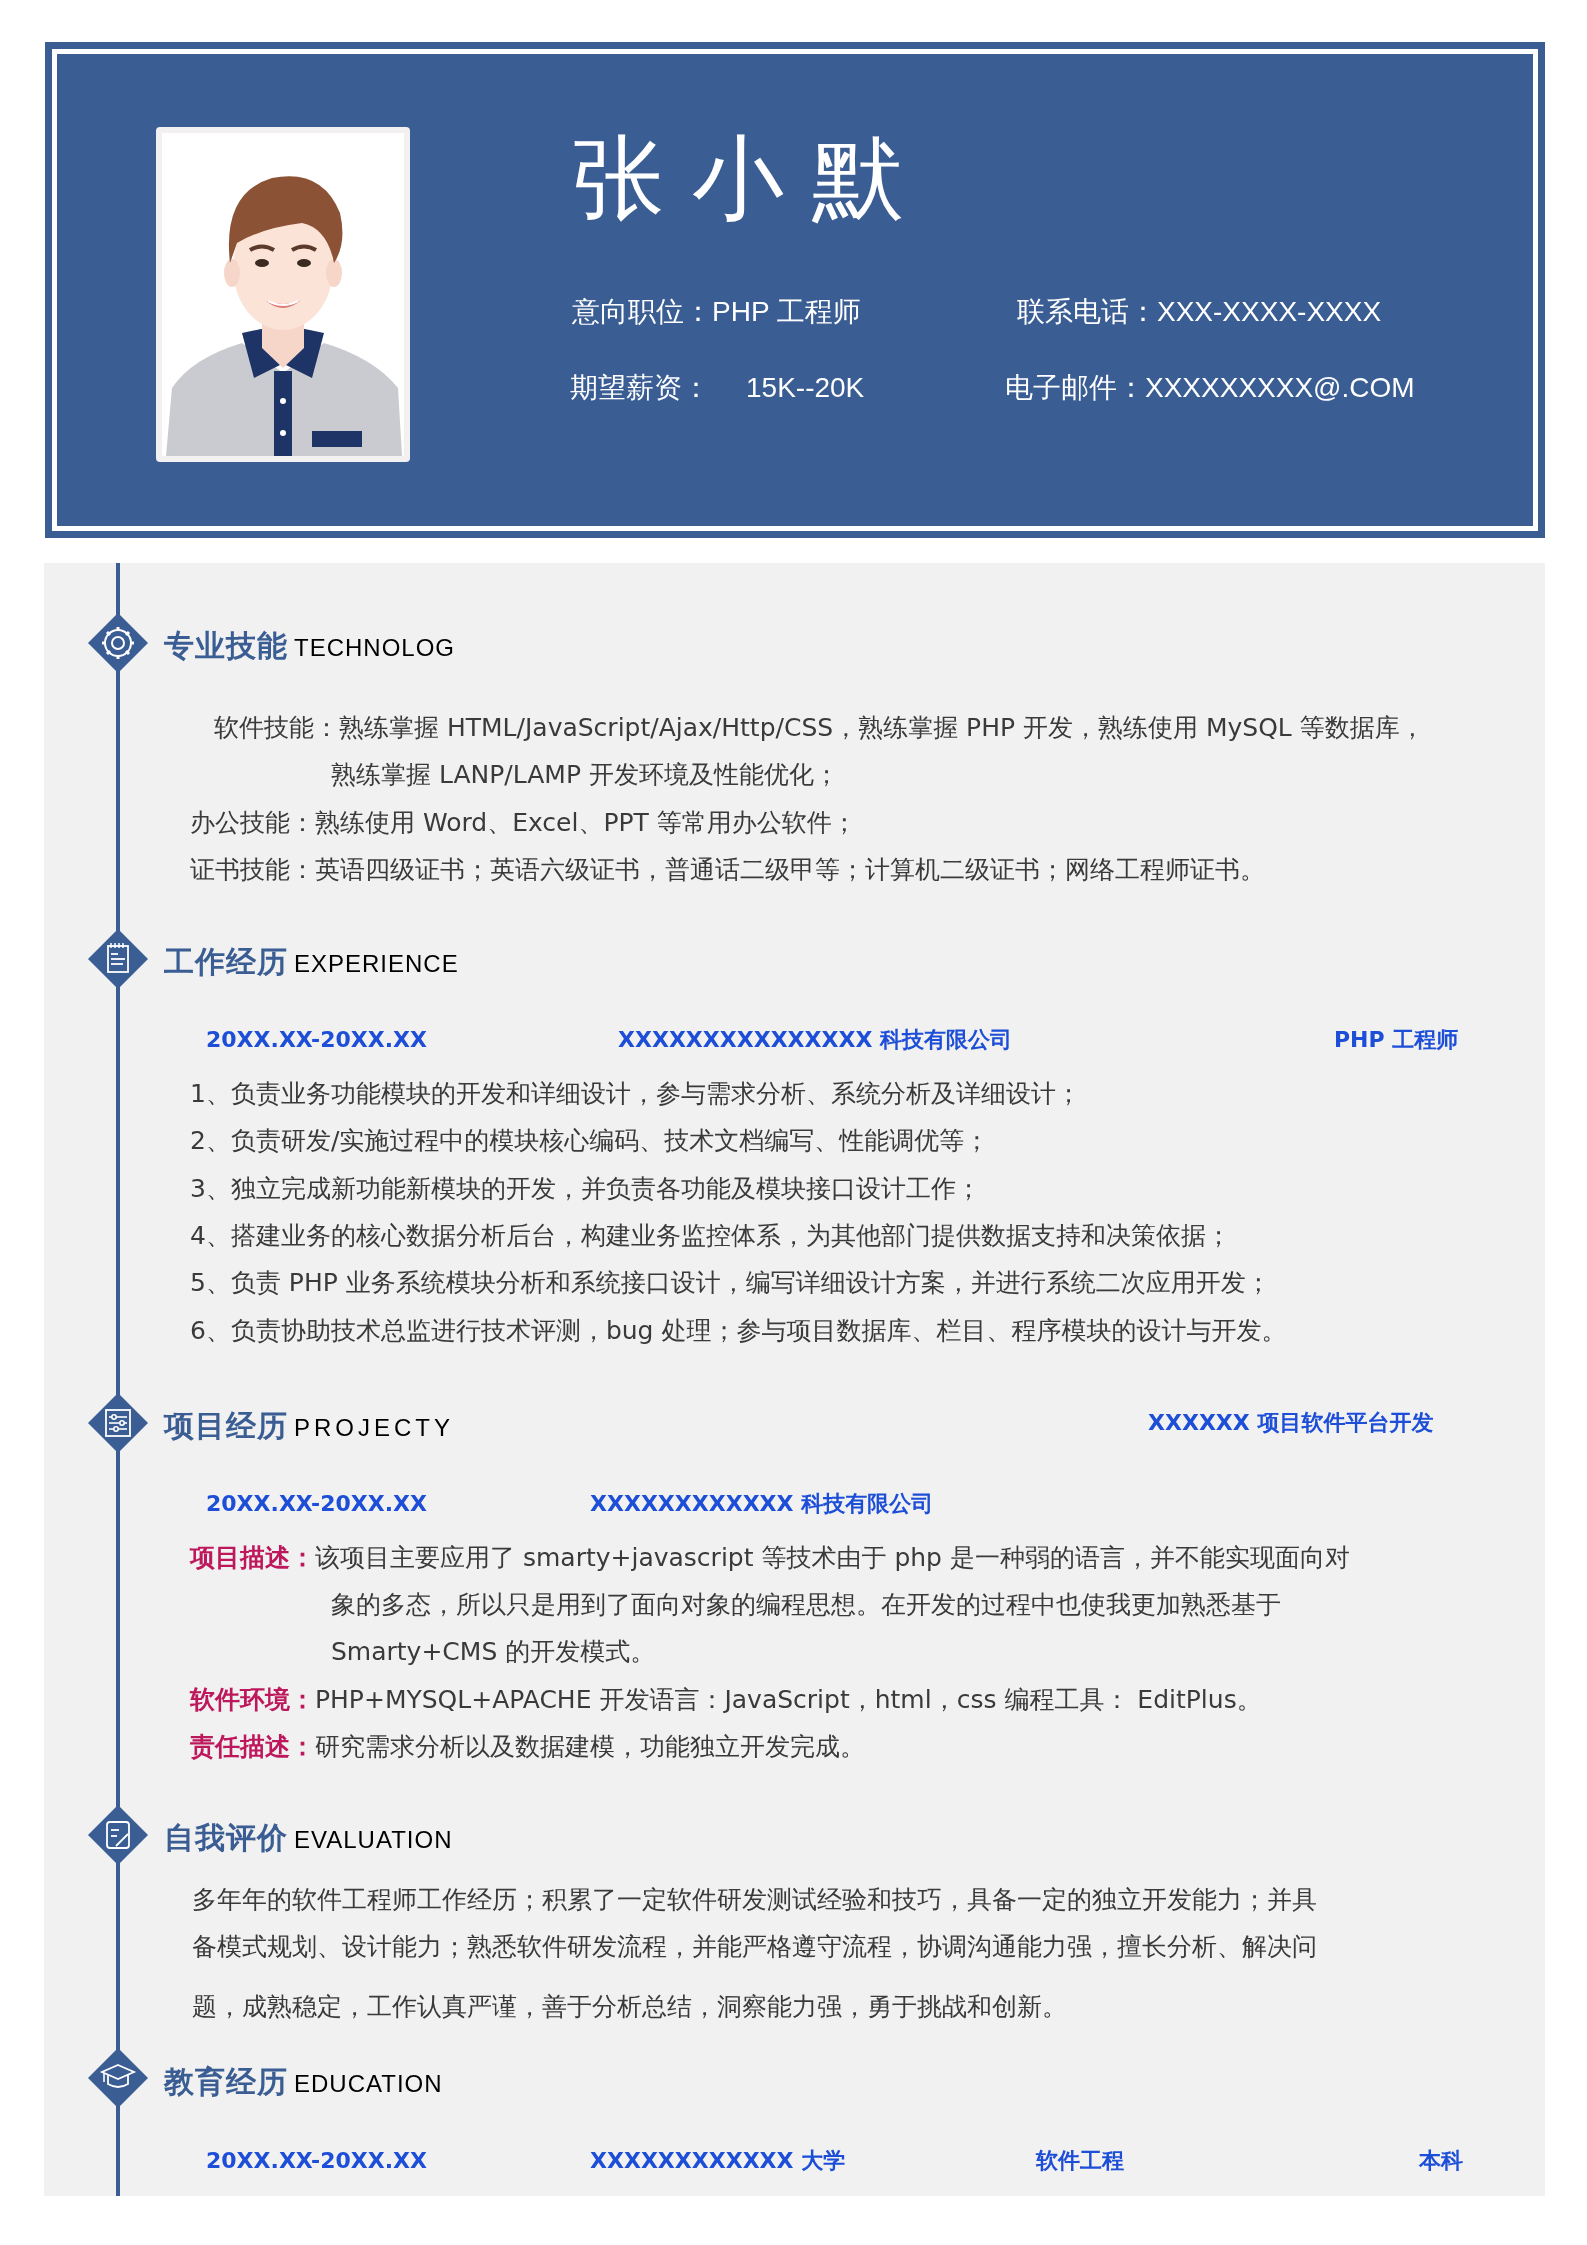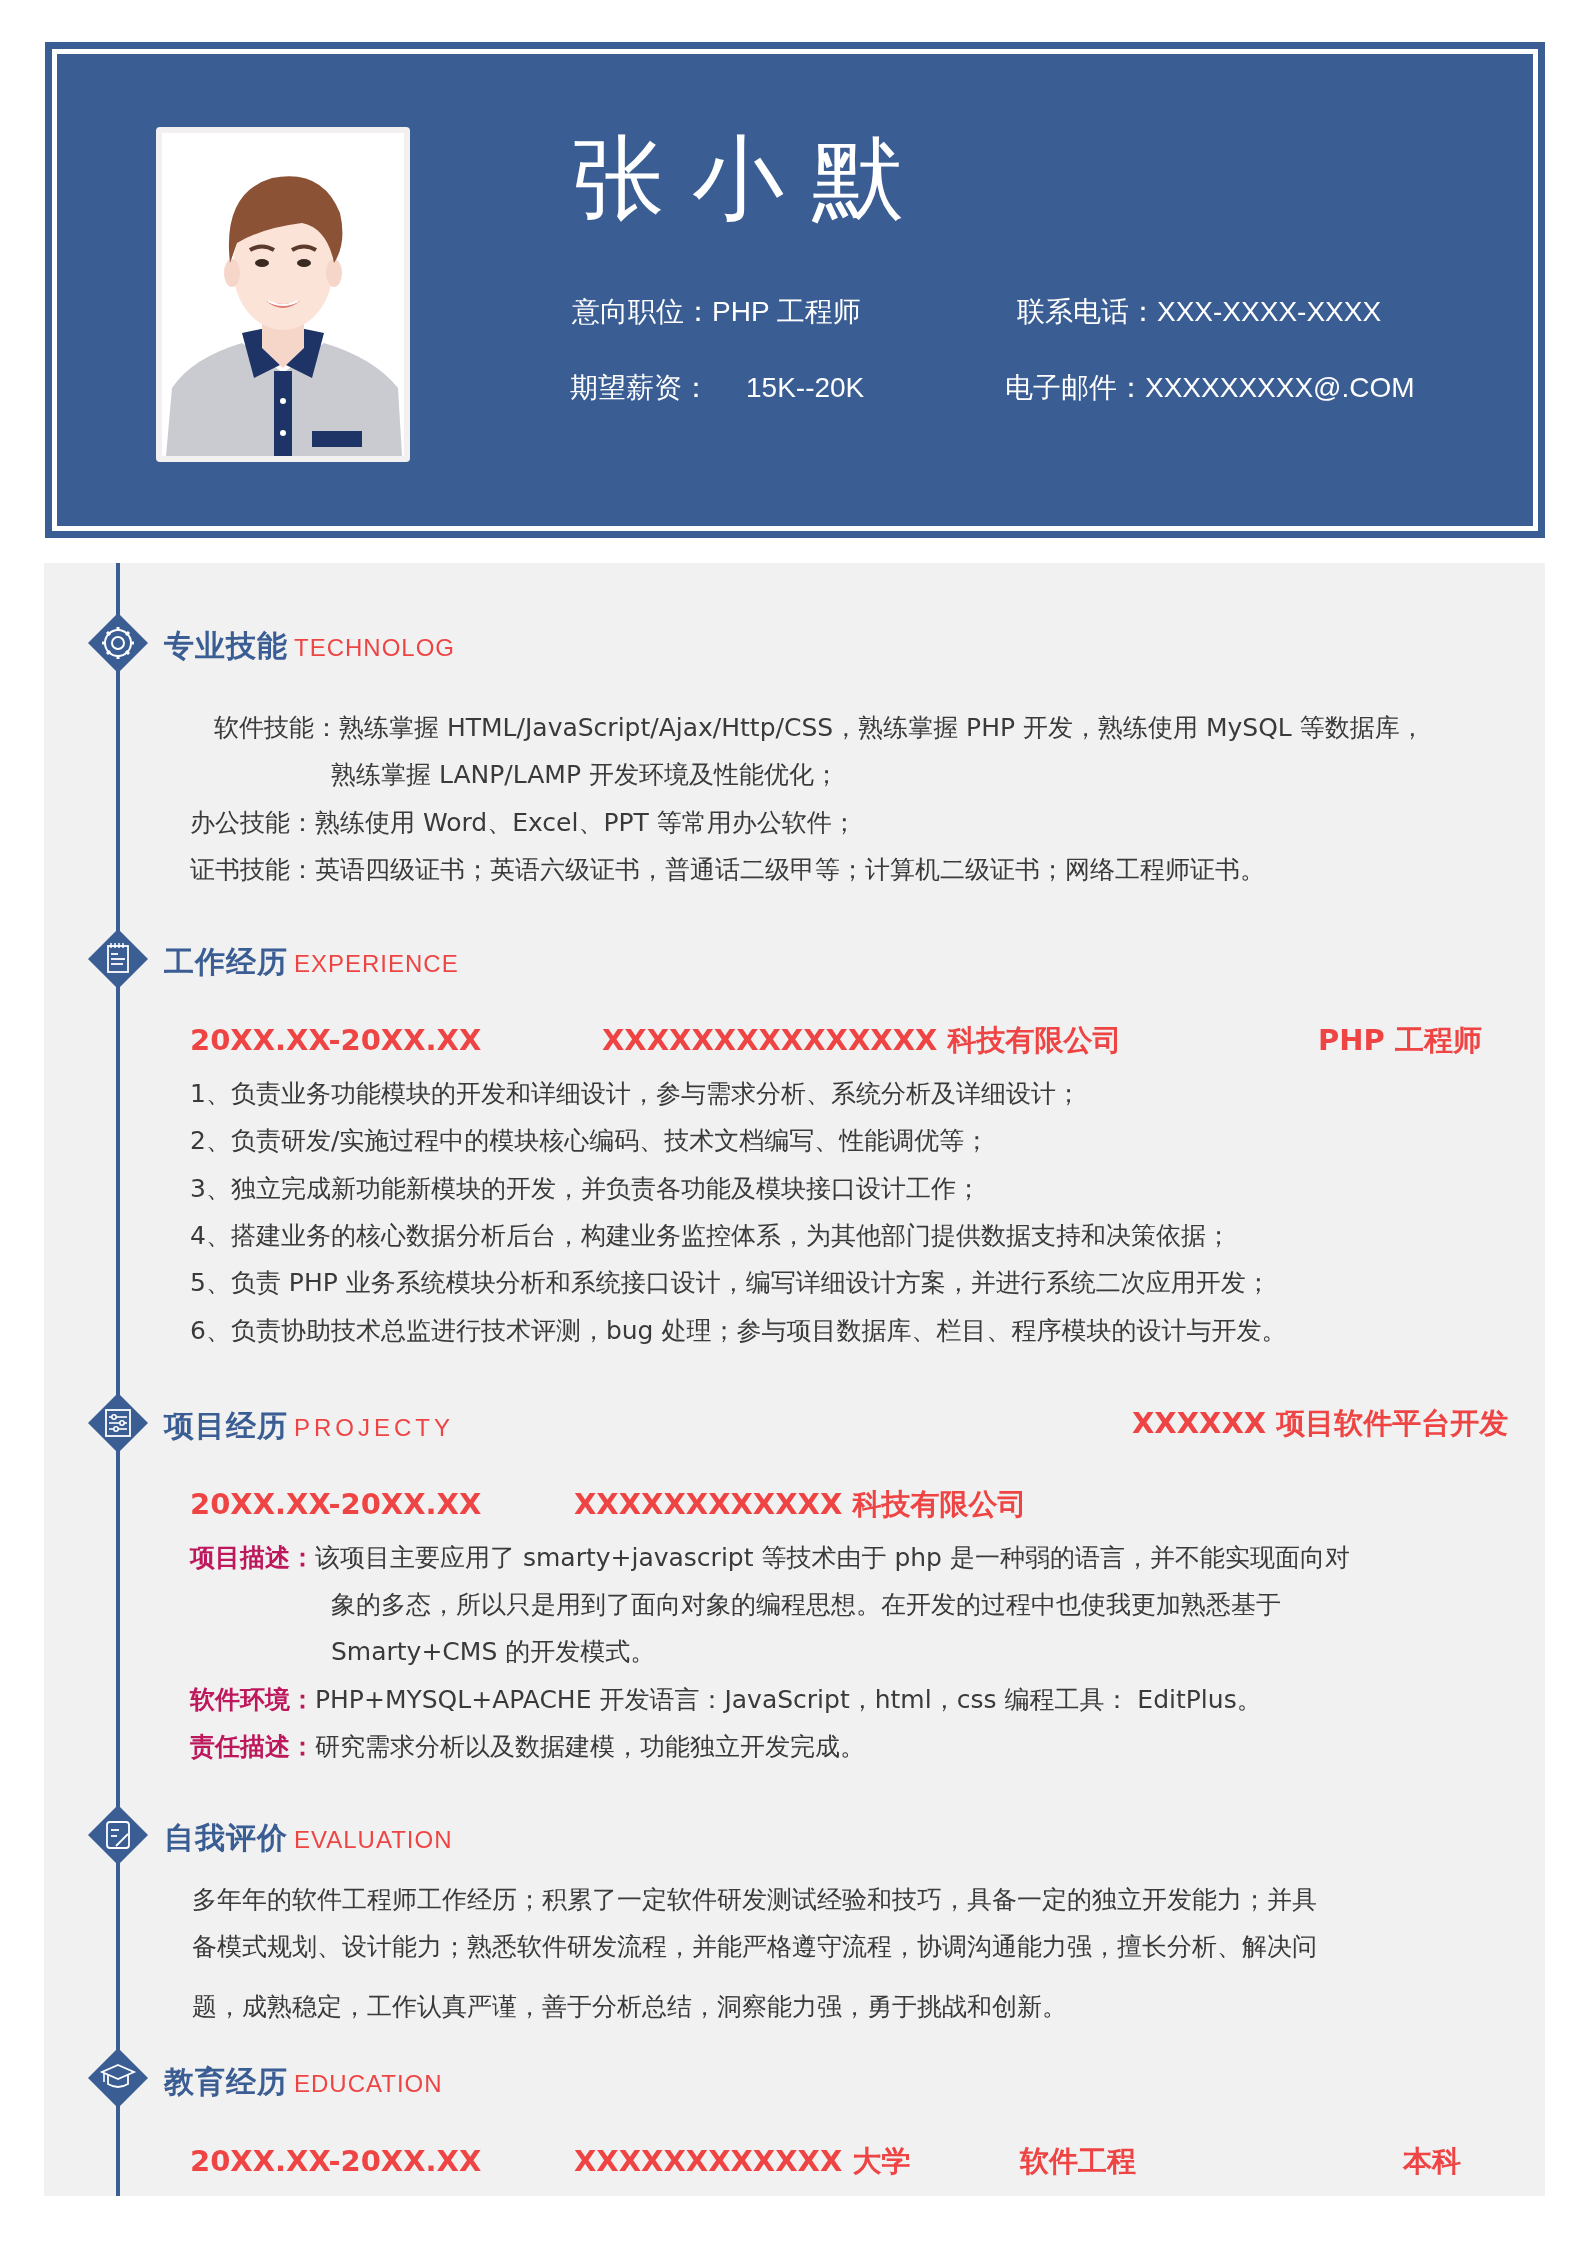--- a/index.html
+++ b/index.html
@@ -15,24 +15,24 @@
   .info .lbl { }
   .info .val { font-family: "Liberation Sans Narrow", "Liberation Sans", sans-serif; }
 
   .panel { position: absolute; left: 44px; top: 563px; width: 1501px; height: 1633px; background: #f1f1f1; }
   .timeline { position: absolute; left: 116px; top: 563px; width: 4px; height: 1633px; background: #3a5d93; }
 
   .diamond { position: absolute; width: 60px; height: 60px; }
   .diamond .shape { position: absolute; left: 0; top: 0; width: 60px; height: 60px; }
   .sec-title { position: absolute; left: 164px; white-space: nowrap; color: #3a5d93; }
   .sec-title .cn { font-size: 30px; font-weight: bold; letter-spacing: 1px; }
-  .sec-title .en { font-size: 24px; margin-left: 6px; color: #ef4444; letter-spacing: 1px; font-family: "Liberation Sans", sans-serif; }
+  .sec-title .en { font-size: 24px; margin-left: 6px; color: #000000; letter-spacing: 1px; font-family: "Liberation Sans", sans-serif; }
 
   .text { position: absolute; font-size: 25px; color: #3a3a3a; white-space: nowrap; line-height: 30px; }
-  .row-blue { position: absolute; font-size: 29px; color: #ef4444; white-space: nowrap; line-height: 30px; font-weight: bold; }
+  .row-blue { position: absolute; font-size: 22px; color: #1d4ed8; white-space: nowrap; line-height: 30px; font-weight: bold; margin-left: 16px; }
   .lbl-bold { font-weight: bold; color: #be185d; }
 </style>
 </head>
 <body>
 
 <div class="header-outer">
   <div class="header-inner"></div>
 </div>
 
 <div class="photo-frame">

